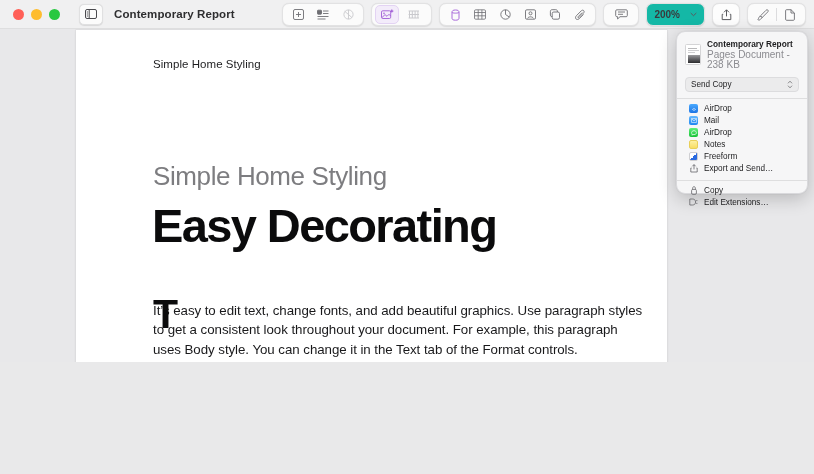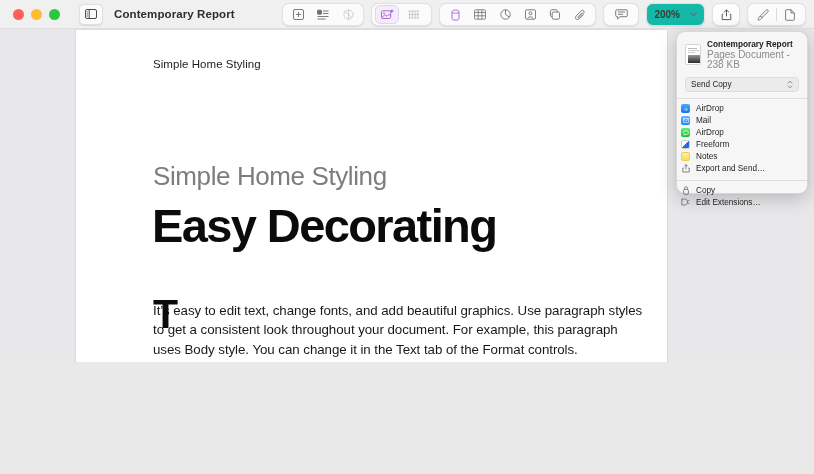--- a/index.html
+++ b/index.html
@@ -173,21 +173,21 @@
     background: #ebebec; border: 0.5px solid #dcdcde;
     border-radius: 4px;
     display:flex; align-items:center; justify-content:space-between;
     padding: 0 5px;
     font-size: 8.2px; color:#1d1d1f;
   }
   .hr { height: 0.5px; background:#dededf; margin: 6px 0 4px 0; }
   .hr.tight { margin: 5px 0 4px 0; }
   .mrow {
     display:flex; align-items:center; gap:6px;
-    padding: 0 4px; height: 12px;
+    padding: 0 12px; height: 12px;
     font-size: 8.2px; color:#1d1d1f;
   }
   .mic { width: 9px; height: 9px; border-radius: 2px; flex:none;
          display:flex; align-items:center; justify-content:center; }
   .mic.airdrop { background: linear-gradient(180deg,#4aa9ff,#1b74e4); }
   .mic.mail    { background: linear-gradient(180deg,#63b8ff,#1f86f0); }
   .mic.messages{ background: linear-gradient(180deg,#5ef07a,#18c138); }
   .mic.notes   { background: linear-gradient(180deg,#fdf0a0,#f8dd63); border:0.5px solid #e8cf58;}
   .mic.freeform{ background: linear-gradient(135deg,#ffffff 0 50%,#2a6ae0 50% 100%); border:0.5px solid #cfcfd2;}
   .mic.glyph   { color:#5c5c60; background:none; }
@@ -428,27 +428,27 @@
     <div class="mrow">
       <span class="mic messages">
         <svg width="6" height="6" viewBox="0 0 6 6" fill="none" stroke="#fff" stroke-width="0.7">
           <path d="M3 0.7 C4.5 0.7 5.4 1.6 5.4 2.7 C5.4 3.8 4.5 4.6 3 4.6 C2.6 4.6 2.2 4.6 1.9 4.5 L0.9 5.2 L1.2 4.2 C0.8 3.8 0.6 3.3 0.6 2.7 C0.6 1.6 1.5 0.7 3 0.7 Z"></path>
         </svg>
       </span>
       <span>AirDrop</span>
     </div>
 
     <div class="mrow">
+      <span class="mic notes"></span>
+      <span>Notes</span>
+    </div>
+
+    <div class="mrow">
       <span class="mic freeform"></span>
       <span>Freeform</span>
-    </div>
-
-    <div class="mrow">
-      <span class="mic notes"></span>
-      <span>Notes</span>
     </div>
 
     <div class="mrow">
       <span class="mic glyph">
         <svg width="8" height="9" viewBox="0 0 8 9" fill="none" stroke="#5c5c60" stroke-width="0.75">
           <path d="M4 0.7 L4 5.4"></path>
             <path d="M2.3 2.3 L4 0.6 L5.7 2.3"></path>
           <path d="M1.6 4 L0.8 4 L0.8 8 L7.2 8 L7.2 4 L6.4 4"></path>
         </svg>
       </span>

